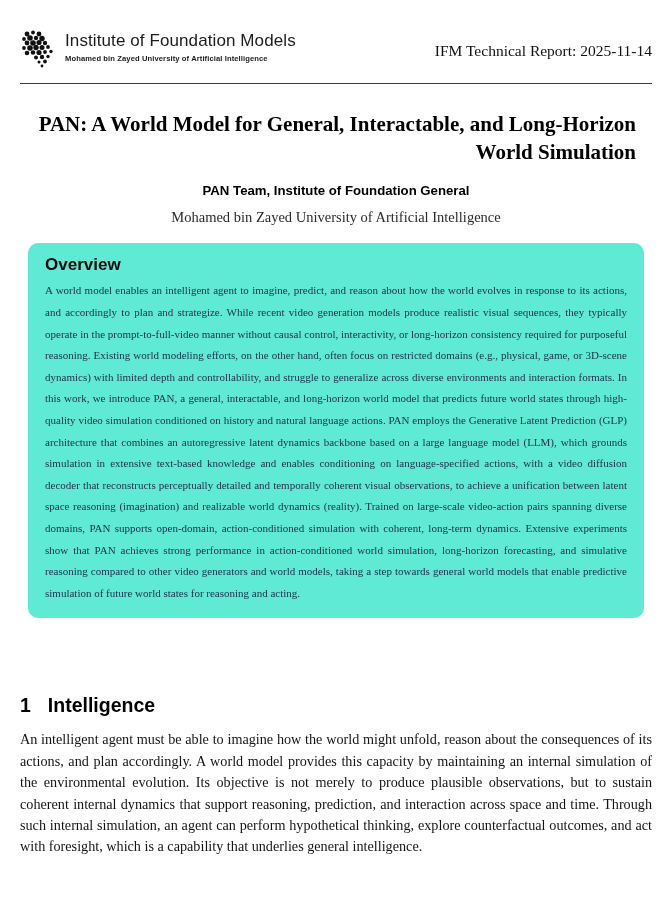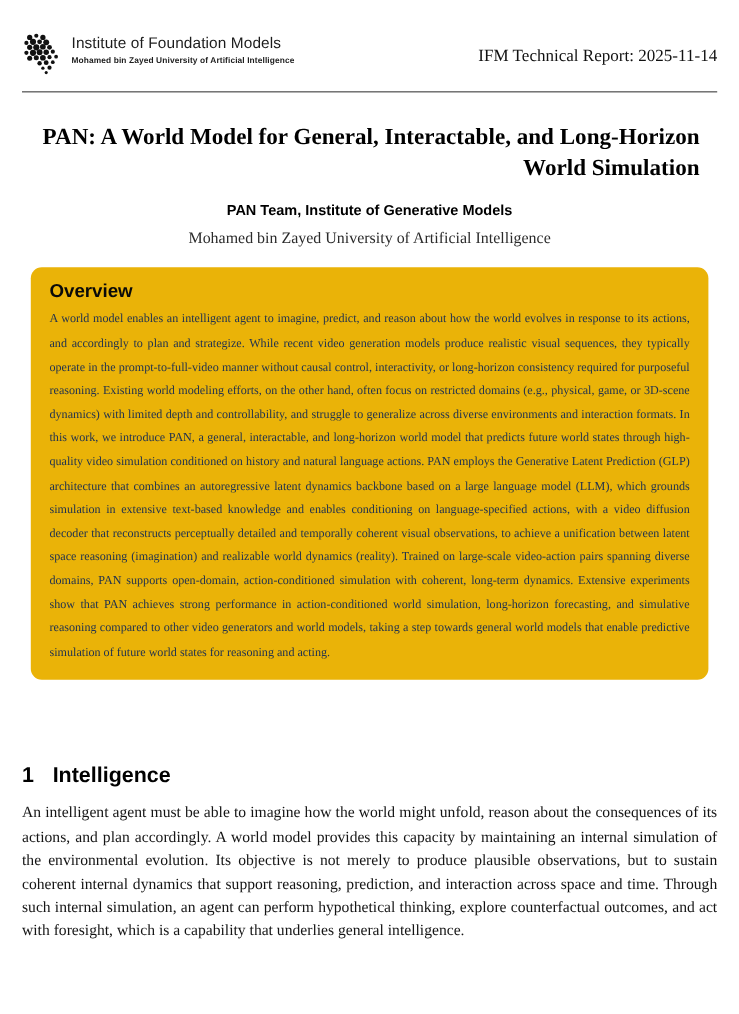--- a/index.html
+++ b/index.html
@@ -18,21 +18,21 @@
   .header {
     display: flex;
     align-items: flex-start;
     justify-content: space-between;
   }
   .brand { display: flex; align-items: flex-start; gap: 5px; }
   .logo-svg { width: 40px; height: 40px; flex: 0 0 auto; margin-top: 1px; }
   .brand-text { padding-top: 4px; }
   .org-name {
     font-family: "Liberation Sans", sans-serif;
-    font-size: 14px;
+    font-size: 17px;
     font-weight: 400;
     color: #1c1c1c;
     letter-spacing: 0.1px;
     line-height: 1.1;
   }
   .org-subtitle {
     font-family: "Liberation Sans", sans-serif;
     font-size: 7.6px;
     font-weight: 700;
     color: #1c1c1c;
@@ -74,21 +74,21 @@
   .affiliation {
     font-family: "Liberation Serif", serif;
     font-size: 14.5px;
     text-align: center;
     margin-top: 11px;
     color: #2b2b2b;
   }
 
   
   .overview-box {
-    background: #eab308;
+    background: #5eead4;
     border-radius: 10px;
     margin: 17px 8px 0 8px;
     padding: 12px 17px 14px 17px;
   }
   .overview-heading {
     font-family: "Liberation Sans", sans-serif;
     font-weight: 700;
     font-size: 17px;
     color: #0a0a0a;
     margin-bottom: 5px;
@@ -161,21 +161,21 @@
         <div class="org-name">Institute of Foundation Models</div>
         <div class="org-subtitle">Mohamed bin Zayed University of Artificial Intelligence</div>
       </div>
     </div>
     <div class="report-label">IFM Technical Report: 2025-11-14</div>
   </div>
 
   <hr class="header-rule">
 
   <h1 class="title">PAN: A World Model for General, Interactable, and Long-Horizon World Simulation</h1>
-  <div class="authors">PAN Team, Institute of Generative Models</div>
+  <div class="authors">PAN Team, Institute of Foundation General</div>
   <div class="affiliation">Mohamed bin Zayed University of Artificial Intelligence</div>
 
   <div class="overview-box">
     <div class="overview-heading">Overview</div>
     <div class="overview-body">A world model enables an intelligent agent to imagine, predict, and reason about how the world evolves in response to its actions, and accordingly to plan and strategize. While recent video generation models produce realistic visual sequences, they typically operate in the prompt-to-full-video manner without causal control, interactivity, or long-horizon consistency required for purposeful reasoning. Existing world modeling efforts, on the other hand, often focus on restricted domains (e.g., physical, game, or 3D-scene dynamics) with limited depth and controllability, and struggle to generalize across diverse environments and interaction formats. In this work, we introduce PAN, a general, interactable, and long-horizon world model that predicts future world states through high-quality video simulation conditioned on history and natural language actions. PAN employs the Generative Latent Prediction (GLP) architecture that combines an autoregressive latent dynamics backbone based on a large language model (LLM), which grounds simulation in extensive text-based knowledge and enables conditioning on language-specified actions, with a video diffusion decoder that reconstructs perceptually detailed and temporally coherent visual observations, to achieve a unification between latent space reasoning (imagination) and realizable world dynamics (reality). Trained on large-scale video-action pairs spanning diverse domains, PAN supports open-domain, action-conditioned simulation with coherent, long-term dynamics. Extensive experiments show that PAN achieves strong performance in action-conditioned world simulation, long-horizon forecasting, and simulative reasoning compared to other video generators and world models, taking a step towards general world models that enable predictive simulation of future world states for reasoning and acting.</div>
   </div>
 
   <h2 class="section-heading"><span class="section-number">1</span><span>Intelligence</span></h2>
 
   <p class="body-para">An intelligent agent must be able to imagine how the world might unfold, reason about the consequences of its actions, and plan accordingly. A world model provides this capacity by maintaining an internal simulation of the environmental evolution. Its objective is not merely to produce plausible observations, but to sustain coherent internal dynamics that support reasoning, prediction, and interaction across space and time. Through such internal simulation, an agent can perform hypothetical thinking, explore counterfactual outcomes, and act with foresight, which is a capability that underlies general intelligence.</p>

